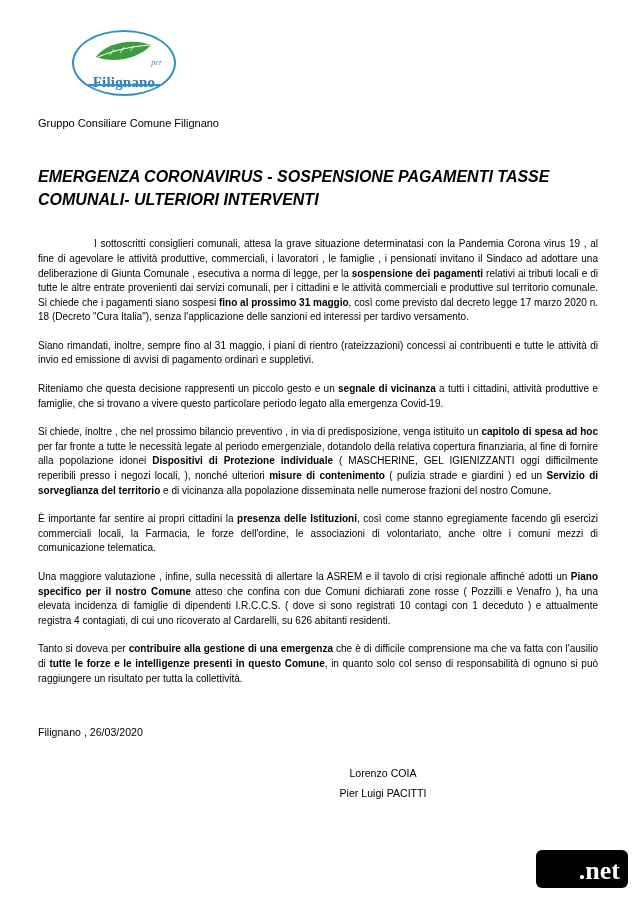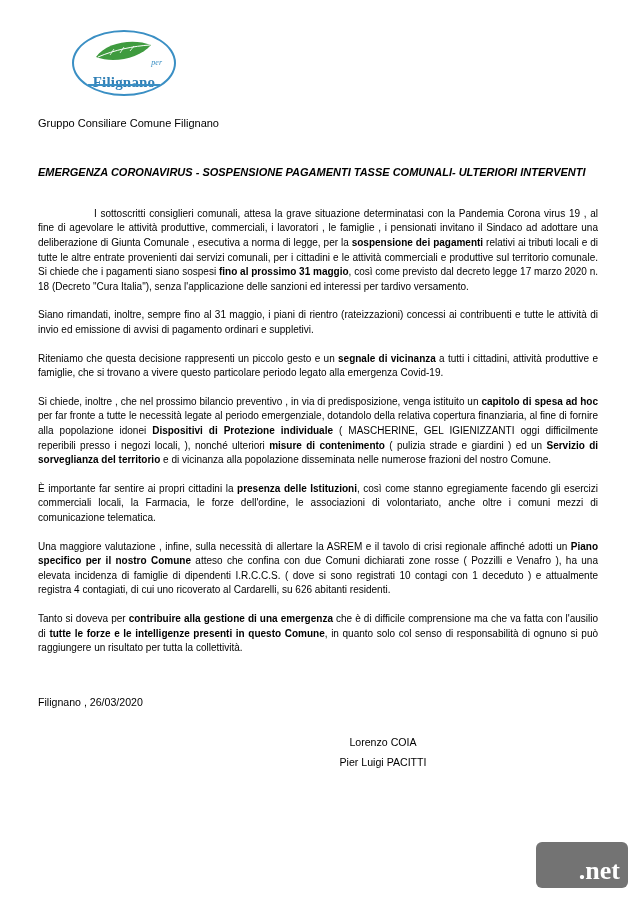--- a/index.html
+++ b/index.html
@@ -92,21 +92,21 @@
     margin-bottom: 33px;
   }
   .addressee {
     text-align: right;
     font-size: 11px;
     margin-bottom: 16px;
   }
   .subject {
     font-style: italic;
     font-weight: bold;
-    font-size: 11px;
+    font-size: 16px;
     margin-bottom: 26px;
   }
   p.body {
     margin: 0 0 14px 0;
     text-align: justify;
     font-size: 10px;
     line-height: 1.46;
   }
   p.body.first {
     text-indent: 56px;
@@ -122,22 +122,22 @@
     padding-left: 130px;
     font-size: 10.6px;
     line-height: 1.9;
   }
   
   .watermark {
     position: absolute;
     right: 8px;
     bottom: 12px;
     width: 92px;
-    height: 46px;
-    background: #737373;
+    height: 38px;
+    background: #000000;
     border-radius: 6px;
     color: #ffffff;
     font-size: 26px;
     font-weight: bold;
     display: flex;
     align-items: flex-end;
     justify-content: flex-end;
     padding: 0 8px 2px 0;
     box-sizing: border-box;
     font-family: "Liberation Serif", serif;

